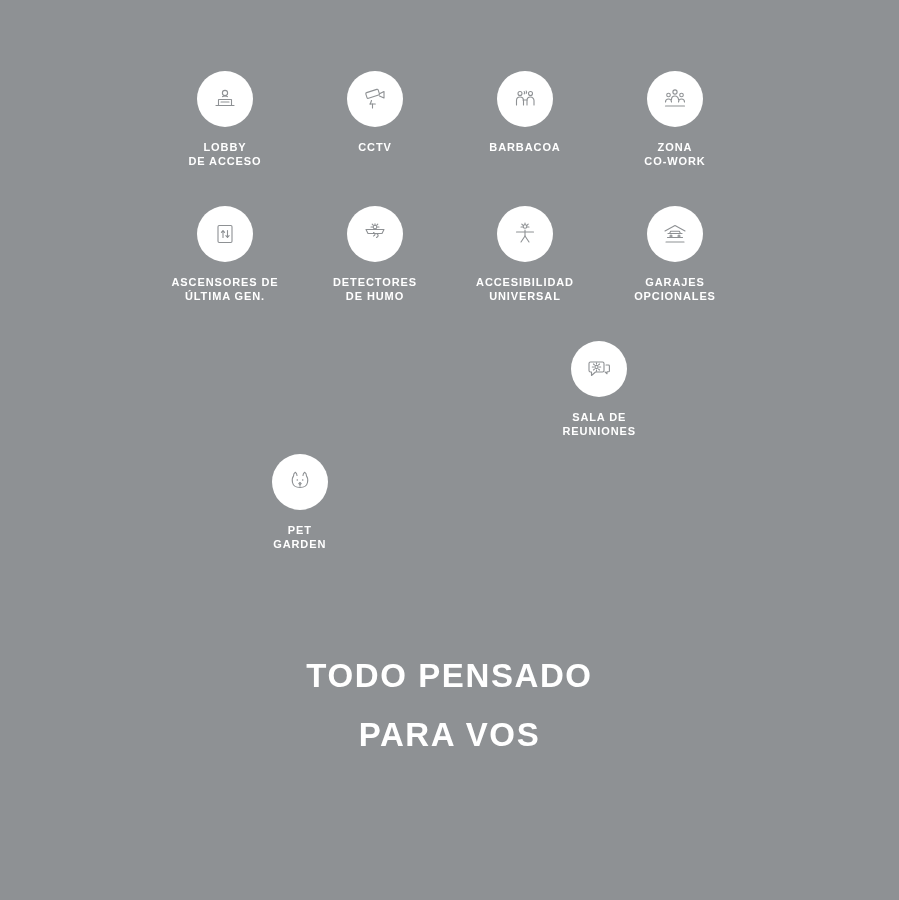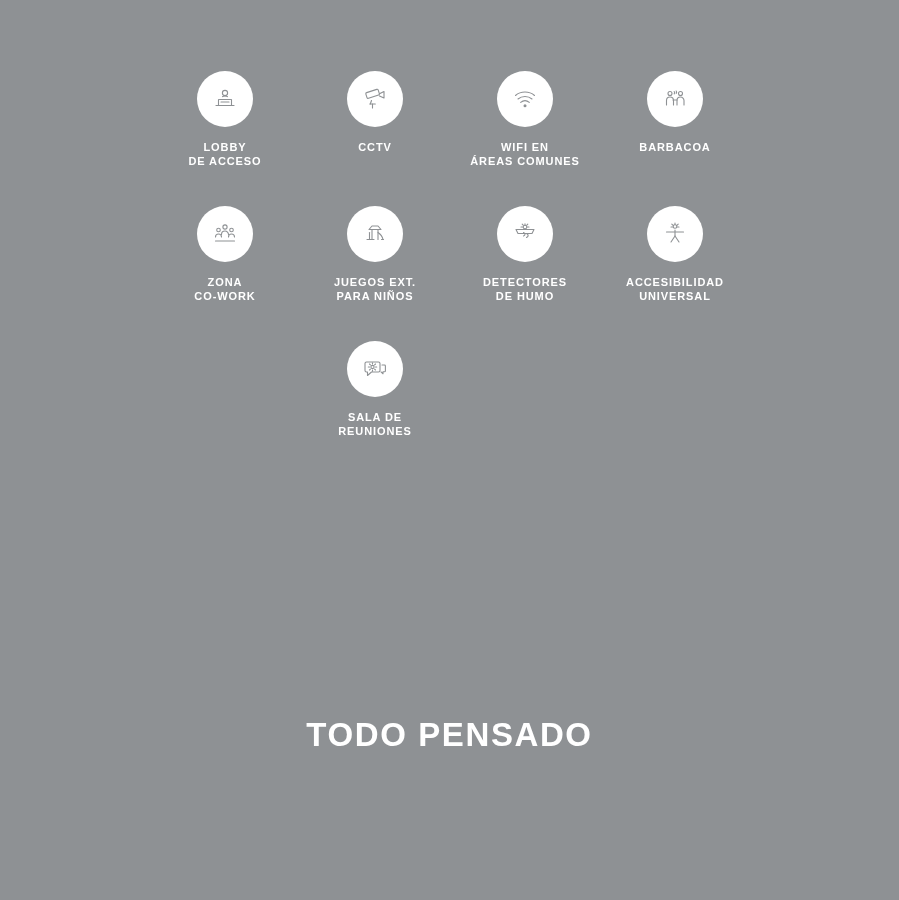--- a/index.html
+++ b/index.html
@@ -68,21 +68,21 @@
     color: #ffffff;
     font-size: 33px;
     font-weight: bold;
     letter-spacing: 1.6px;
     line-height: 35px;
     text-transform: uppercase;
     margin-top: 24px;
   }
   .row-last { 
     display: grid;
-    grid-template-columns: repeat(4, 1fr);
+    grid-template-columns: repeat(2, 1fr);
     justify-items: center;
   }
   .spacer { width: 150px; }
 </style>
 </head>
 <body>
 
 <div class="page">
 
   <div class="grid">
@@ -110,32 +110,20 @@
           <path d="M19.5 9.8l4.5-2.3v6.5l-4.5-2.1"></path>
           <path d="M11.5 16.5l-1.2 3.5"></path>
           <path d="M9.8 20h5.5"></path>
           <path d="M12.5 20v4"></path>
         </svg>
       </div>
       <div class="amenity-label">CCTV</div>
     </div>
 
 
-    <div class="amenity">
-      <div class="icon-circle">
-        <svg width="30" height="30" viewBox="0 0 30 30" fill="none" stroke="#8e9194" stroke-width="1.1" stroke-linecap="round" stroke-linejoin="round">
-          <path d="M5.5 11.5c5.2-4.6 13.8-4.6 19 0"></path>
-          <path d="M8 15c4-3.4 10-3.4 14 0"></path>
-          <path d="M10.7 18.4c2.6-2.1 6-2.1 8.6 0"></path>
-          <circle cx="15" cy="21.8" r="1.5" fill="#8e9194" stroke="none"></circle>
-        </svg>
-      </div>
-      <div class="amenity-label">WIFI EN
-ÁREAS COMUNES</div>
-    </div>
 
     <div class="amenity">
       <div class="icon-circle">
         <svg width="30" height="30" viewBox="0 0 30 30" fill="none" stroke="#8e9194" stroke-width="1.1" stroke-linecap="round" stroke-linejoin="round">
           <circle cx="10" cy="9.5" r="2"></circle>
           <path d="M6.5 21v-4.5a3.5 3.5 0 017 0V21"></path>
           <circle cx="20.5" cy="9.5" r="2"></circle>
           <path d="M17 21v-4.5a3.5 3.5 0 017 0V21"></path>
           <path d="M13 16h4"></path>
           <path d="M14.2 7.5c.6.8.6 1.6 0 2.4"></path>
@@ -154,36 +142,33 @@
           <path d="M5.5 18a3 3 0 016 0"></path>
           <circle cx="21.5" cy="11" r="1.8"></circle>
           <path d="M18.5 18a3 3 0 016 0"></path>
           <path d="M5.5 22h19"></path>
         </svg>
       </div>
       <div class="amenity-label">ZONA
 CO-WORK</div>
     </div>
 
-
-
-    <div class="amenity">
-      <div class="icon-circle">
-        <svg width="30" height="30" viewBox="0 0 30 30" fill="none" stroke="#8e9194" stroke-width="1.1" stroke-linecap="round" stroke-linejoin="round">
-          <path d="M9 10.5h12l-3-3.5H12z"></path>
-          <path d="M12 10.5v10M18 10.5v10"></path>
-          <path d="M18 13.5c3 2 4.5 4.5 5 7"></path>
-          <path d="M21.5 20.5h2"></path>
-          <path d="M7 20.5h7"></path>
-          <path d="M9.5 13.5v7"></path>
-        </svg>
-      </div>
-      <div class="amenity-label">JUEGOS EXT.
-PARA NIÑOS</div>
-    </div>
+    <div class="amenity">
+      <div class="icon-circle">
+        <svg width="30" height="30" viewBox="0 0 30 30" fill="none" stroke="#8e9194" stroke-width="1.1" stroke-linecap="round" stroke-linejoin="round">
+          <rect x="8" y="6.5" width="14" height="17" rx="1.2"></rect>
+          <path d="M13 11.5v7M13 11.5l-1.6 1.8M13 11.5l1.6 1.8"></path>
+          <path d="M17.5 18.5v-7M17.5 18.5l-1.6-1.8M17.5 18.5l1.6-1.8"></path>
+        </svg>
+      </div>
+      <div class="amenity-label">ASCENSORES DE
+ÚLTIMA GEN.</div>
+    </div>
+
+
 
 
 
 
     <div class="amenity">
       <div class="icon-circle">
         <svg width="30" height="30" viewBox="0 0 30 30" fill="none" stroke="#8e9194" stroke-width="1.1" stroke-linecap="round" stroke-linejoin="round">
           <path d="M6 10.5h18l-2 4H8z"></path>
           <circle cx="15" cy="8" r="1.8"></circle>
           <path d="M15 6.2V4.8M12.5 8H11M19 8h-1.5M13.2 6.2l-1-1M16.8 6.2l1-1"></path>
@@ -202,40 +187,71 @@
           <path d="M15 5.5V4M12.8 6.2l-1-1M17.2 6.2l1-1M12.5 8H11M19 8h-1.5"></path>
           <path d="M15 11v6"></path>
           <path d="M6.5 13h17"></path>
           <path d="M15 17l-4 6M15 17l4 6"></path>
         </svg>
       </div>
       <div class="amenity-label">ACCESIBILIDAD
 UNIVERSAL</div>
     </div>
 
+    <div class="amenity">
+      <div class="icon-circle">
+        <svg width="30" height="30" viewBox="0 0 30 30" fill="none" stroke="#8e9194" stroke-width="1.1" stroke-linecap="round" stroke-linejoin="round">
+          <path d="M5 12l10-5.5L25 12"></path>
+          <path d="M8 14.5h14"></path>
+          <path d="M7.5 18.5h15"></path>
+          <path d="M9.5 14.5l1.2-2.2h8.6l1.2 2.2"></path>
+          <circle cx="11" cy="17" r="1"></circle>
+          <circle cx="19" cy="17" r="1"></circle>
+          <path d="M6 23h18"></path>
+        </svg>
+      </div>
+      <div class="amenity-label">GARAJES
+OPCIONALES</div>
+    </div>
 
   </div>
 
   <div class="row-last" style="margin-top:22px;">
     <div class="spacer"></div>
 
     <div class="amenity">
       <div class="icon-circle">
         <svg width="30" height="30" viewBox="0 0 30 30" fill="none" stroke="#8e9194" stroke-width="1.1" stroke-linecap="round" stroke-linejoin="round">
           <path d="M6.5 8h12a1.5 1.5 0 011.5 1.5v7A1.5 1.5 0 0118.5 18h-7l-4 3.5V18H6.5A1.5 1.5 0 015 16.5v-7A1.5 1.5 0 016.5 8z"></path>
           <circle cx="12.5" cy="13" r="1.6"></circle>
           <path d="M12.5 10v-1.2M12.5 17.2V16M9.5 13H8.3M16.7 13h-1.2M10.4 10.9l-.9-.9M15.5 16l-.9-.9M14.6 10.9l.9-.9M10.4 15.1l-.9.9"></path>
           <path d="M22 11h2.5a.9.9 0 01.9.9v5a.9.9 0 01-.9.9H23v2l-2-2"></path>
         </svg>
       </div>
       <div class="amenity-label">SALA DE
 REUNIONES</div>
     </div>
 
+    <div class="amenity">
+      <div class="icon-circle">
+        <svg width="30" height="30" viewBox="0 0 30 30" fill="none" stroke="#8e9194" stroke-width="1.1" stroke-linecap="round" stroke-linejoin="round">
+          <path d="M8.5 9c-1.2 1.5-1.5 4-1 6.5.6 3 3.3 5 7.5 5s6.9-2 7.5-5c.5-2.5.2-5-1-6.5"></path>
+          <path d="M8.5 9c0-2 .7-3.2 1.8-3.8 1 .6 1.6 1.7 1.7 3.3"></path>
+          <path d="M21.5 9c0-2-.7-3.2-1.8-3.8-1 .6-1.6 1.7-1.7 3.3"></path>
+          <circle cx="12.3" cy="13" r="0.8" fill="#8e9194" stroke="none"></circle>
+          <circle cx="17.7" cy="13" r="0.8" fill="#8e9194" stroke="none"></circle>
+          <path d="M15 15.5l-1.2 1.2 1.2 1 1.2-1z"></path>
+          <path d="M15 17.7v1.5"></path>
+        </svg>
+      </div>
+      <div class="amenity-label">PET
+GARDEN</div>
+    </div>
 
     <div class="spacer"></div>
   </div>
 
   <div class="footer">
     <div class="footer-line">TODO PENSADO</div>
+    <div class="footer-line">PARA VOS</div>
   </div>
 
 </div>
 
 </body></html>

